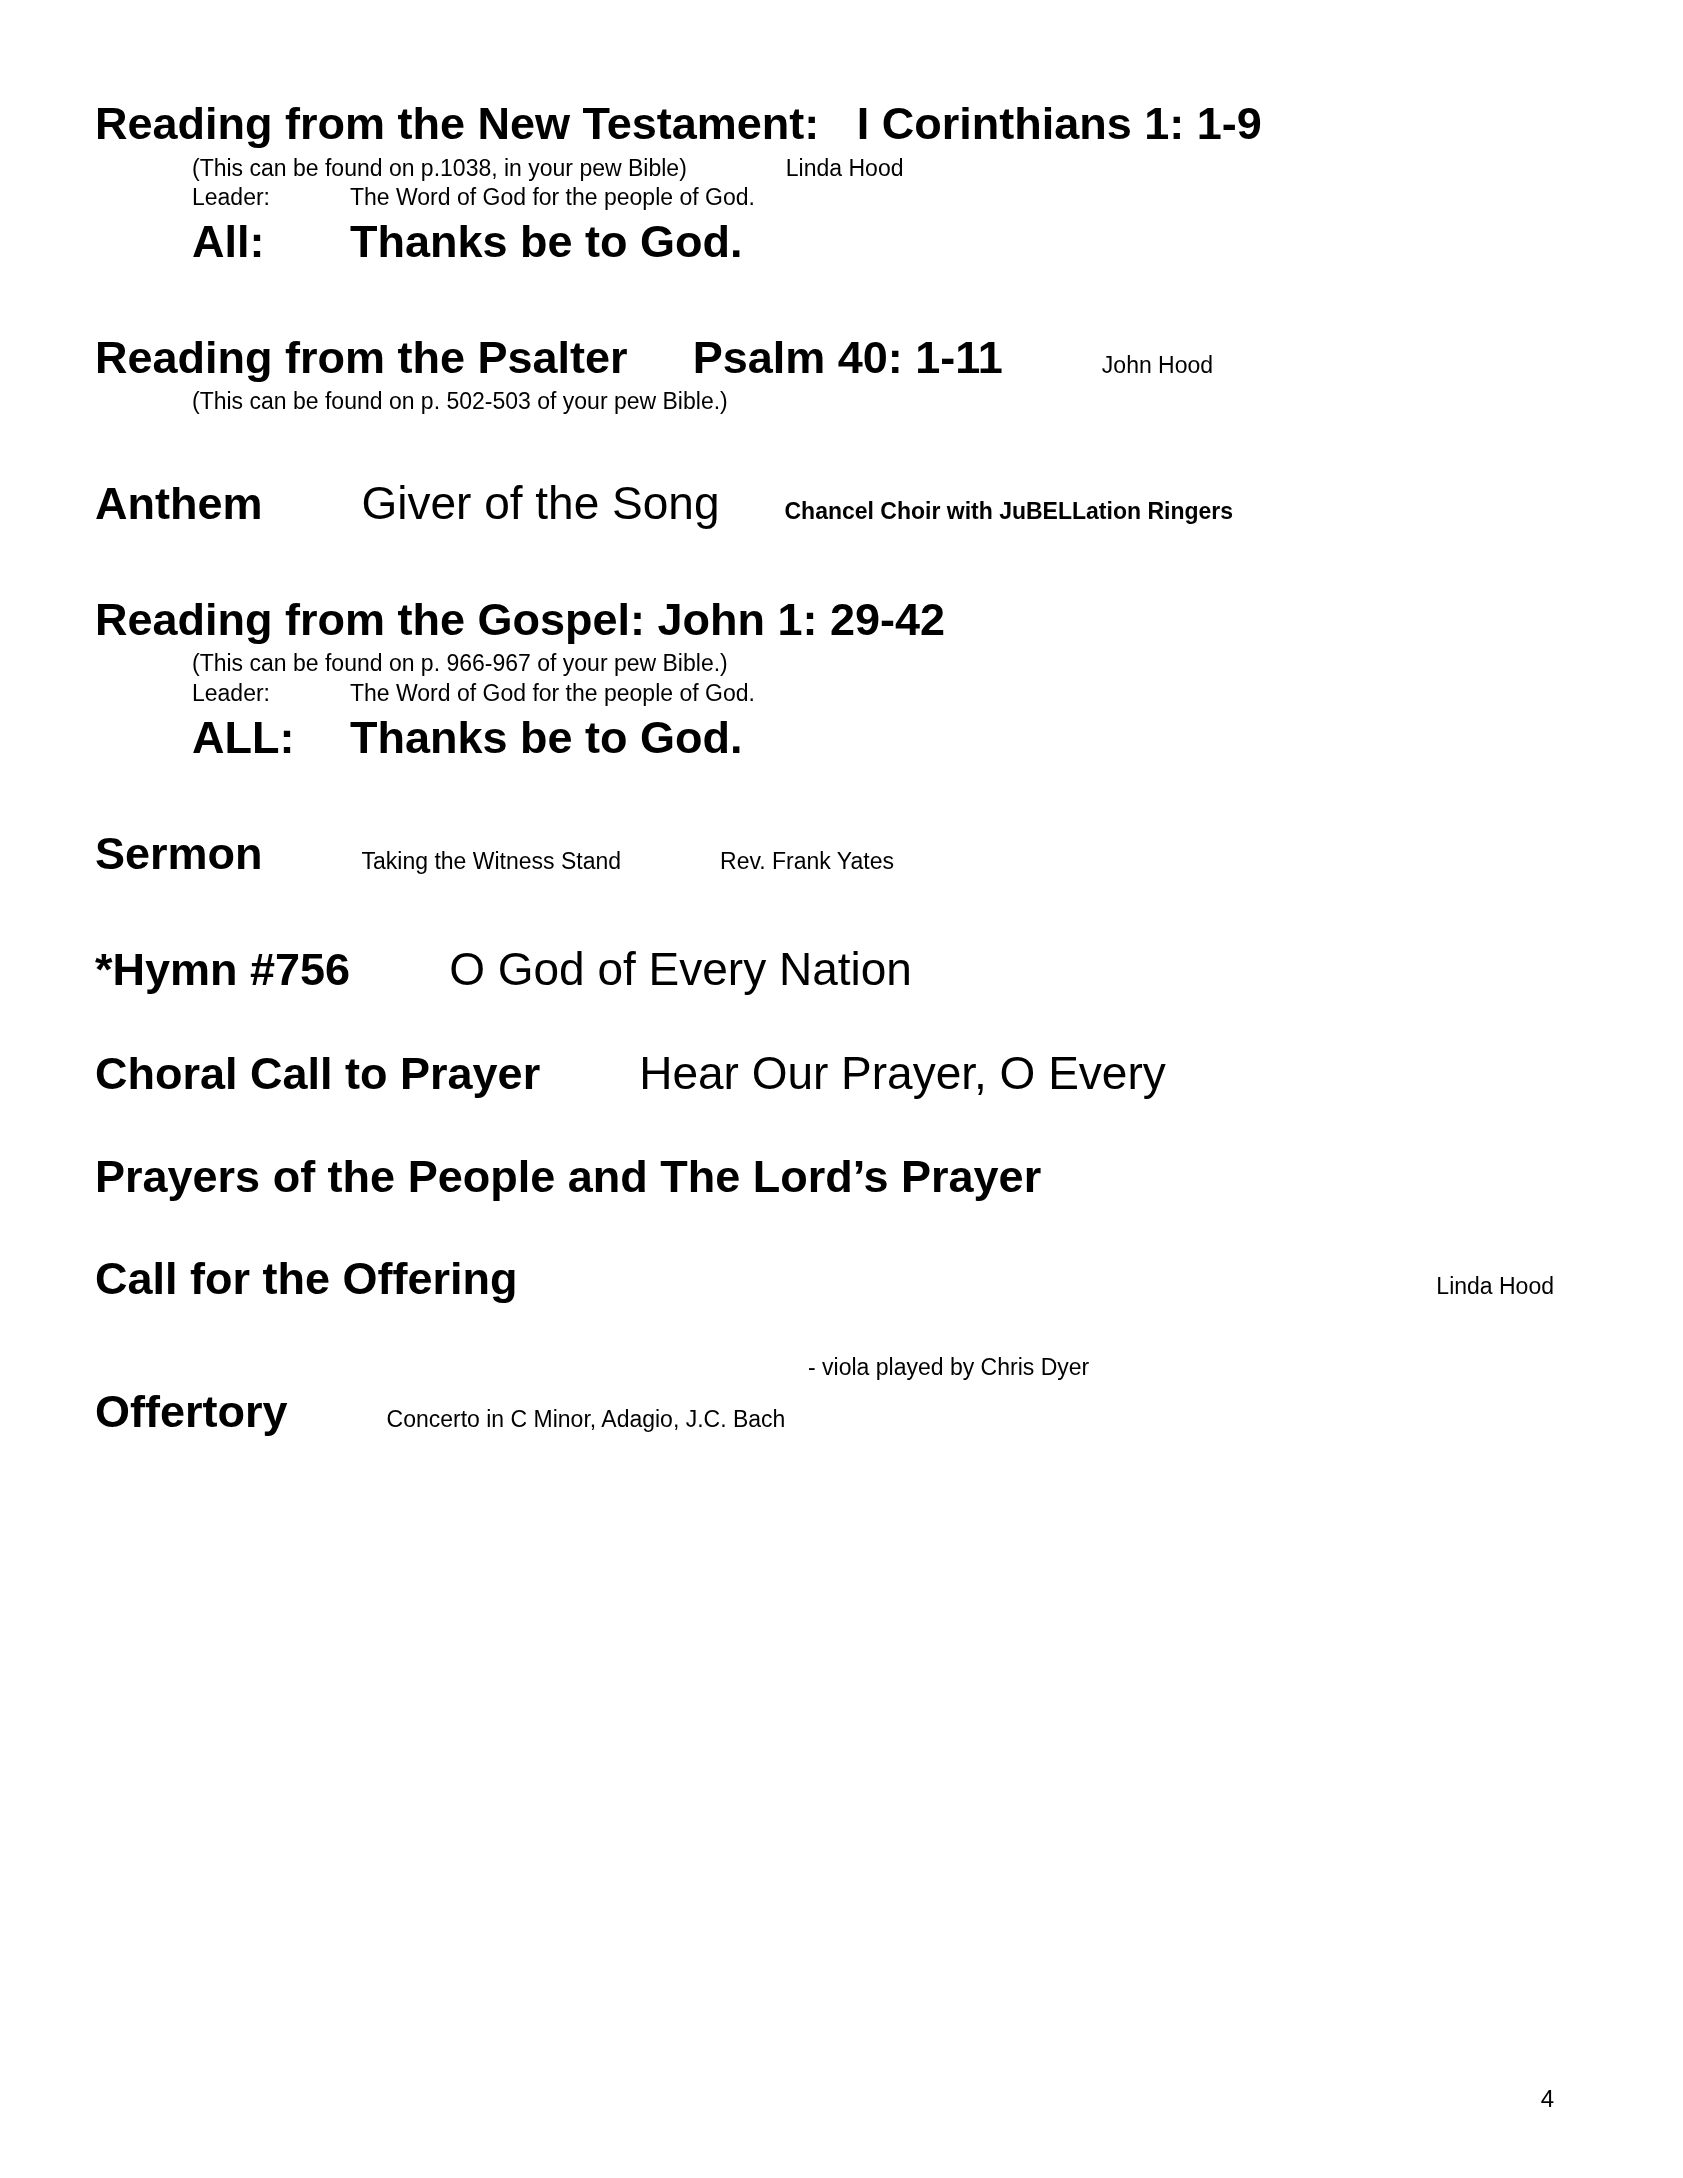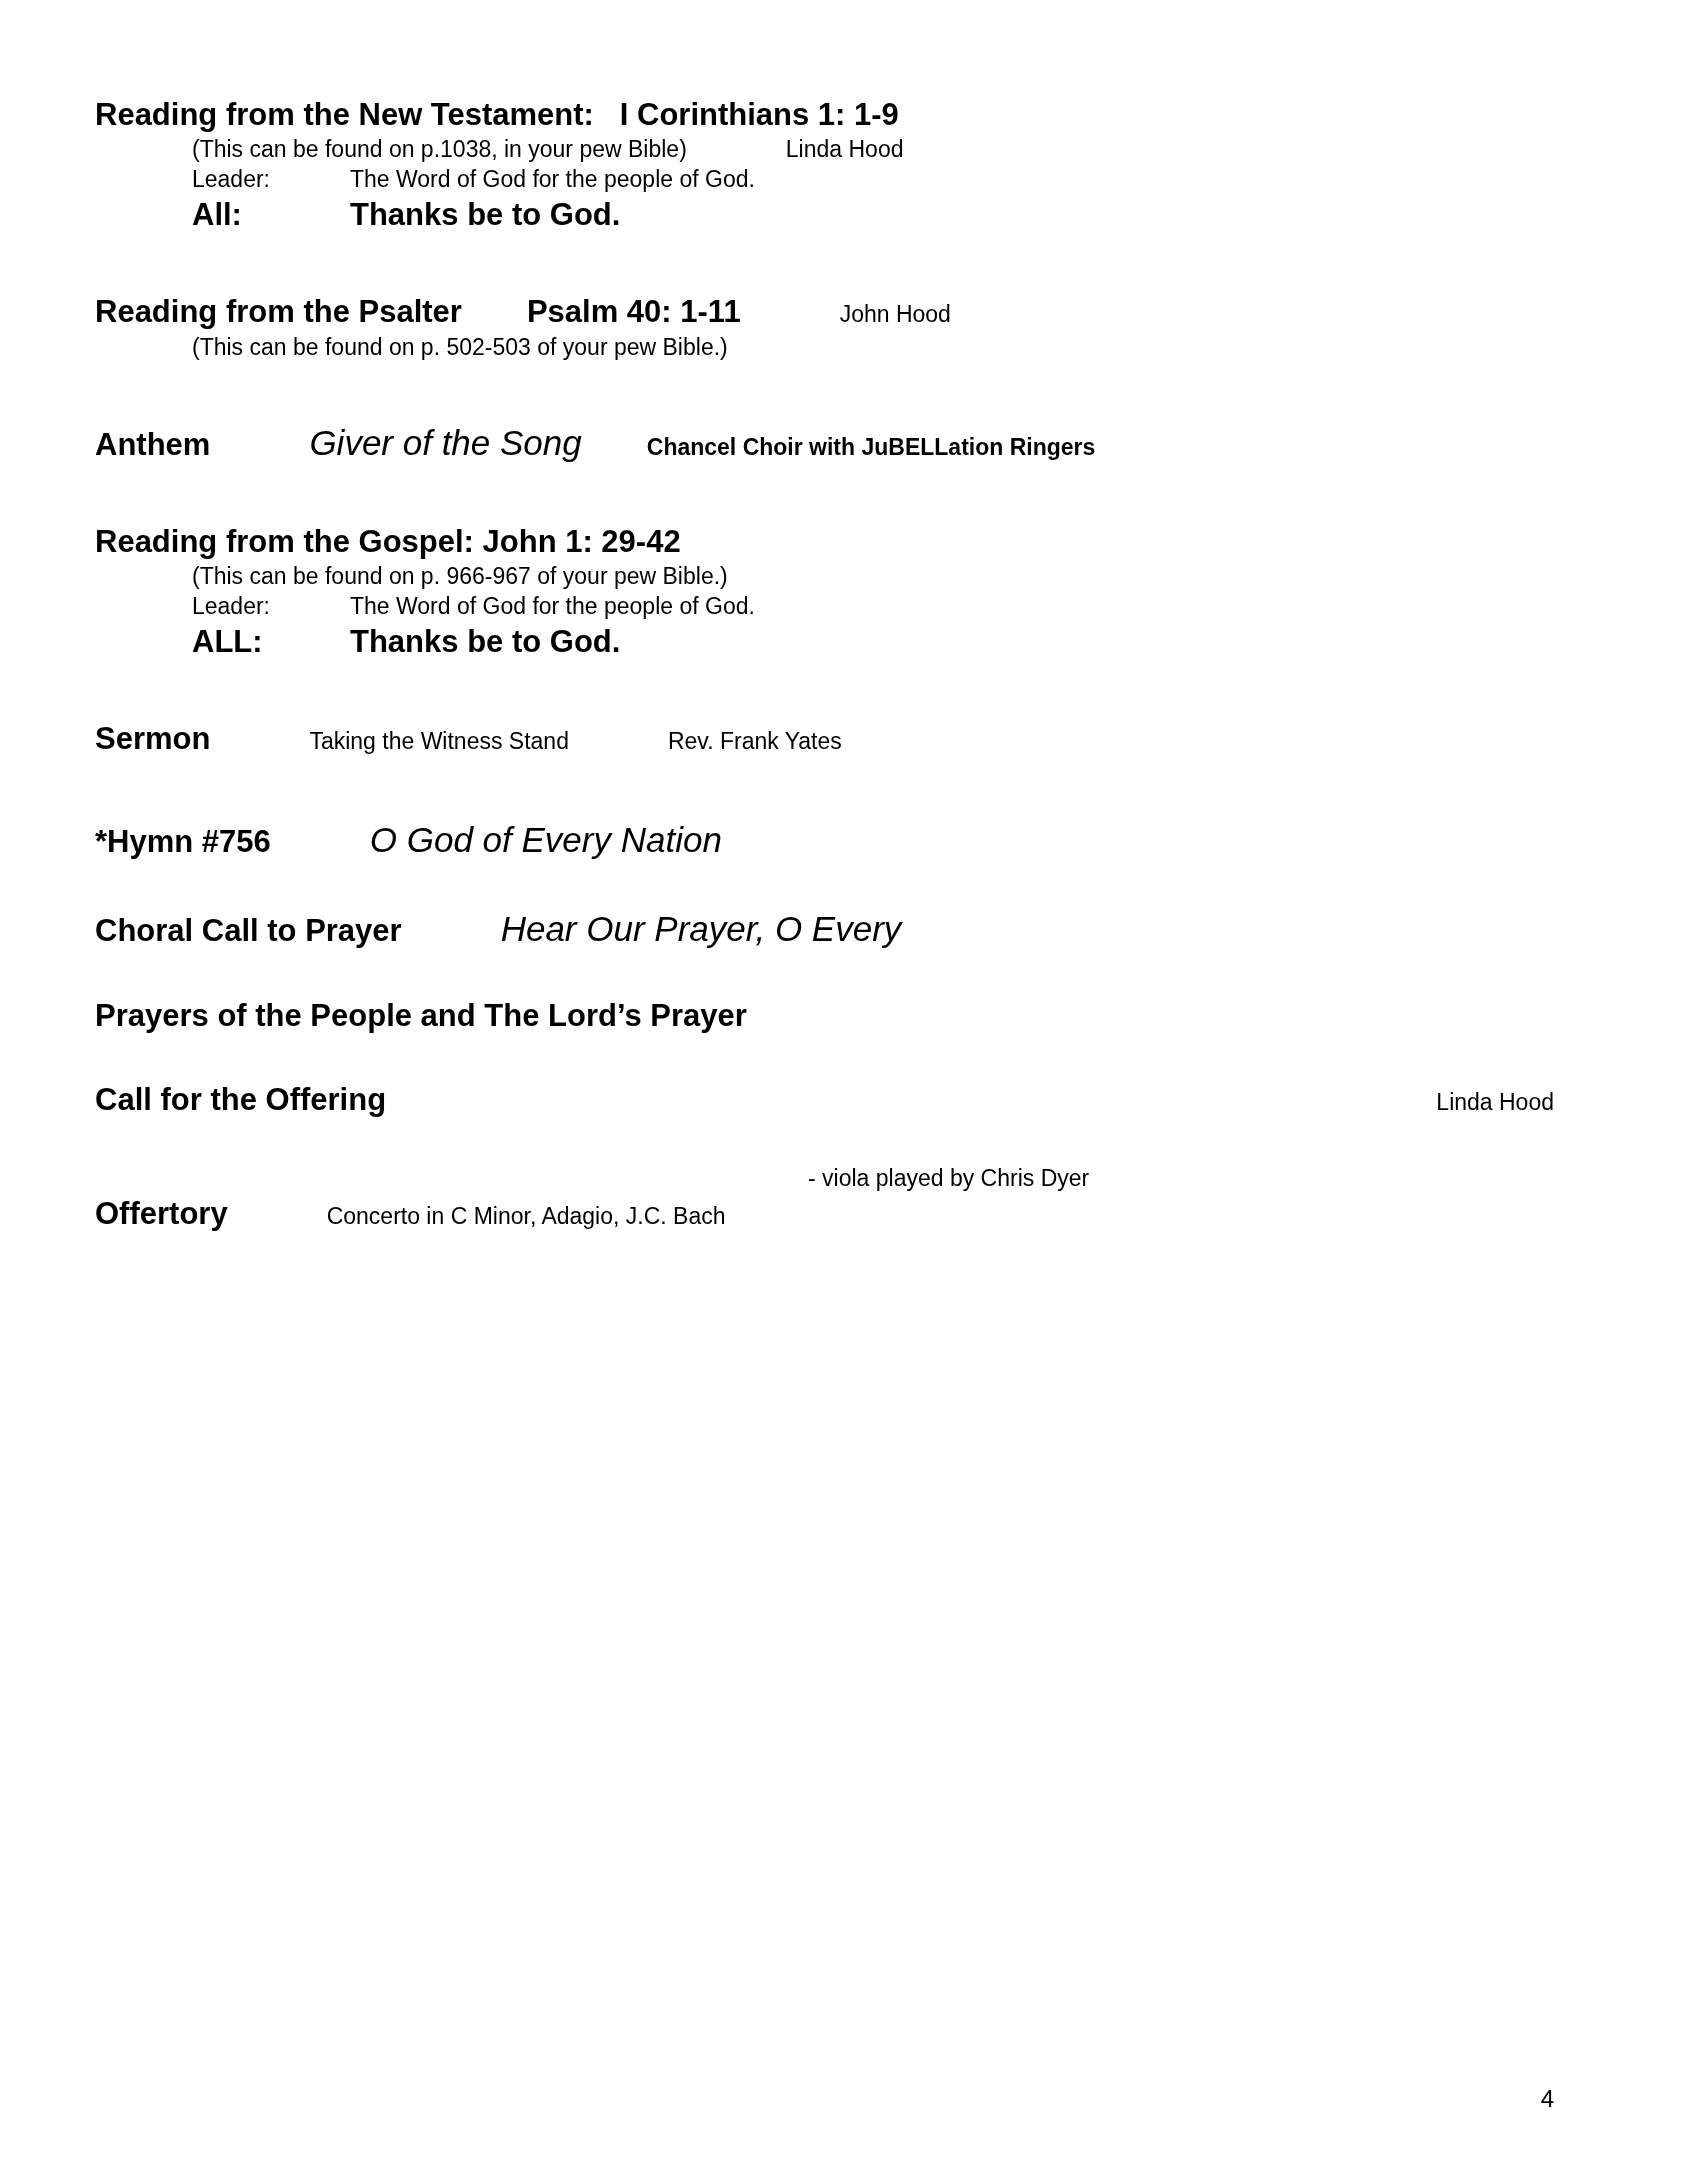--- a/index.html
+++ b/index.html
@@ -23,30 +23,29 @@
     padding: 95px 129px 0 95px;
   }
   .block {
     margin: 0 0 0 0;
   }
   .line {
     line-height: 1.30;
     white-space: pre;
   }
   .lead {
-    font-size: 31px;
+    font-size: 45px;
     font-weight: bold;
   }
   .plain {
     font-size: 23px;
     font-weight: normal;
   }
   .ital {
-    font-size: 35px;
-    font-style: italic;
+    font-size: 46px;
     font-weight: normal;
   }
   .small {
     font-size: 23px;
     font-weight: bold;
   }
   .indent {
     padding-left: 97px;
   }
   .gap-lg { height: 57px; }

